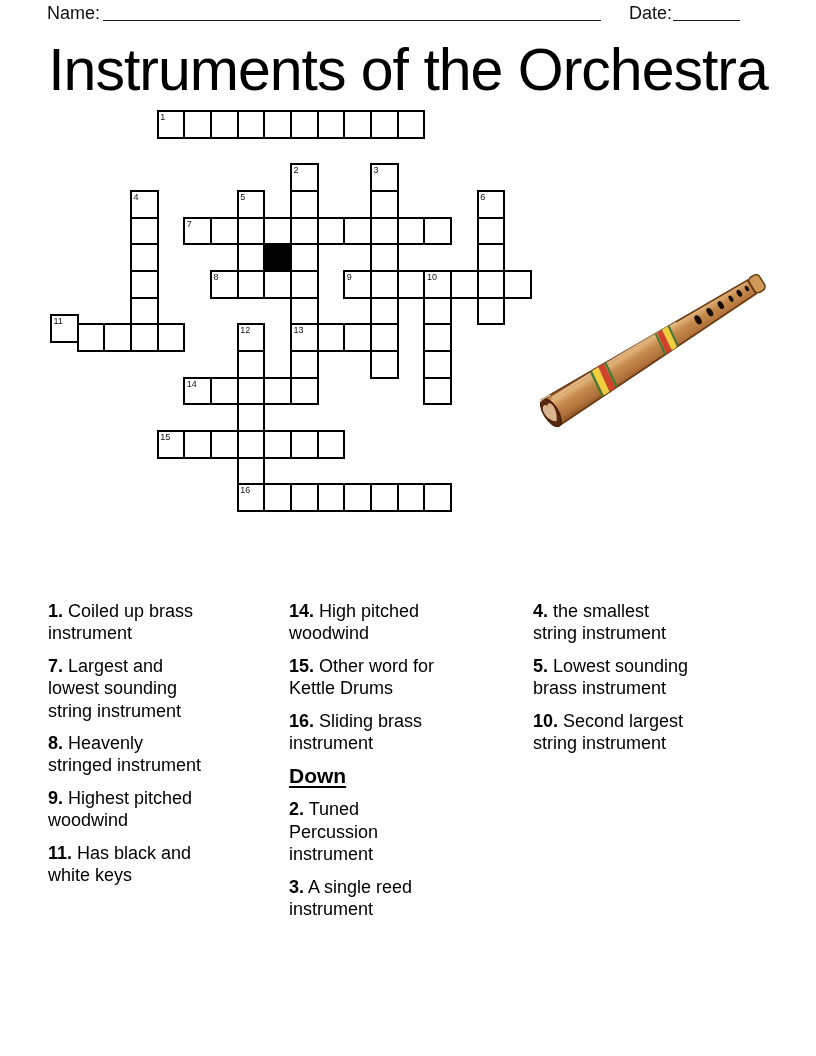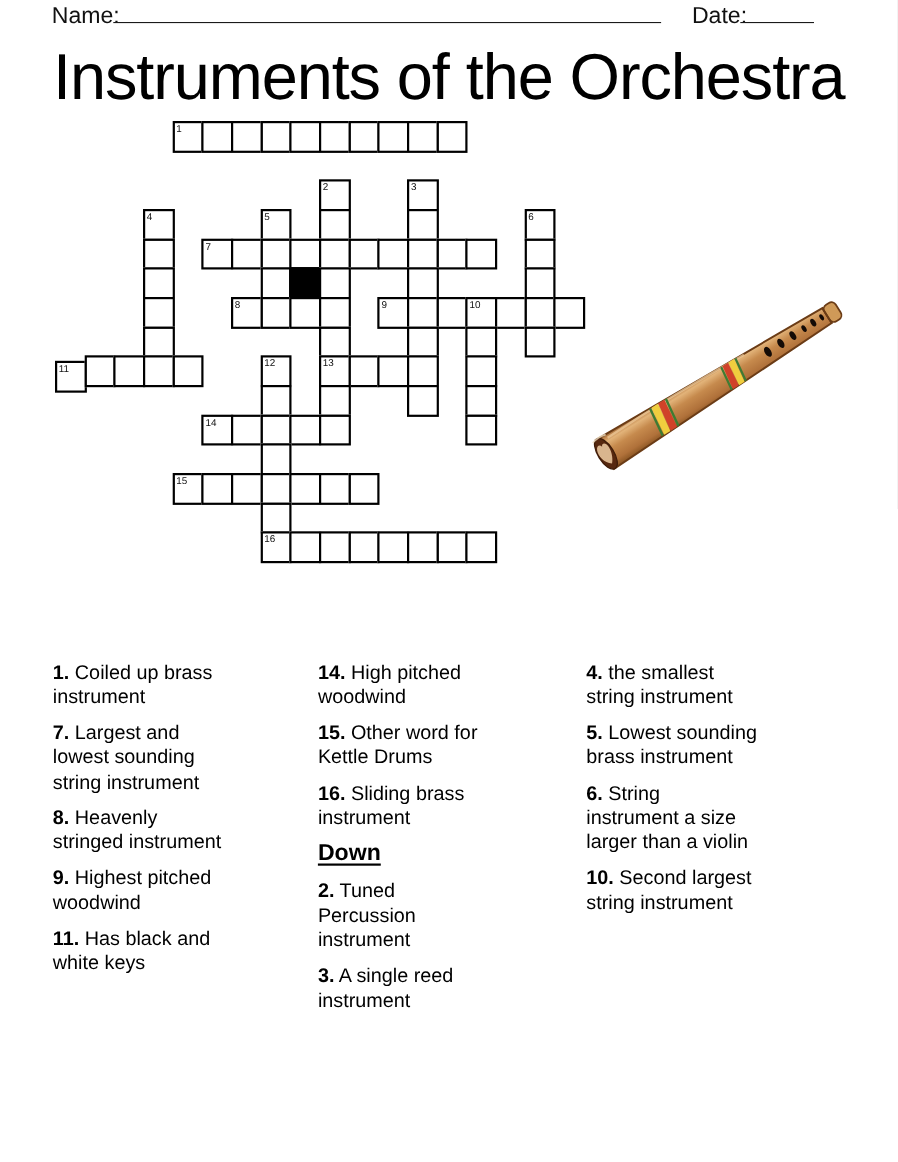--- a/index.html
+++ b/index.html
@@ -4,21 +4,21 @@
 <style>
   * { margin:0; padding:0; box-sizing:border-box; }
   html,body { background:#e8e8e8; }
   .page {
     position:relative; width:816px; height:1056px;
     background:#ffffff; overflow:hidden;
     font-family:"Liberation Sans", sans-serif; color:#000;
     margin:0 auto;
   }
   
-  .hdr-label { position:absolute; top:3px; font-size:21px; color:#111; }
+  .hdr-label { position:absolute; top:3px; font-size:18px; color:#111; }
   #name-label { left:47px; }
   #date-label { left:629px;text-align:center; }
   .fill-line { position:absolute; top:2px; height:19px; border-bottom:1.6px solid #1a1a1a; }
   #name-line { left:103px; width:498px; }
   #date-line { left:673px; width:67px; }
   
   .title {
     position:absolute; top:40px; left:0; width:100%;
     text-align:center; font-size:59px; font-weight:400;
     letter-spacing:-1px; color:#000; line-height:1.05;
@@ -130,21 +130,21 @@
         <span class="num">10</span>
       </div>
       <div class="cell" style="left: 450.05px; top: 270.02px;"></div>
       <div class="cell" style="left: 476.72px; top: 270.02px;"></div>
       <div class="cell" style="left: 503.39px; top: 270.02px;"></div>
       <div class="cell" style="left: 130.01px; top: 296.69px;"></div>
       <div class="cell" style="left: 290.03px; top: 296.69px;"></div>
       <div class="cell" style="left: 370.04px; top: 296.69px;"></div>
       <div class="cell" style="left: 423.38px; top: 296.69px;"></div>
       <div class="cell" style="left: 476.72px; top: 296.69px;"></div>
-      <div class="cell" style="left: 50px; top: 328px;">
+      <div class="cell" style="left: 50px; top: 314px;">
         <span class="num">11</span>
       </div>
       <div class="cell" style="left: 76.67px; top: 323.36px;"></div>
       <div class="cell" style="left: 103.34px; top: 323.36px;"></div>
       <div class="cell" style="left: 130.01px; top: 323.36px;"></div>
       <div class="cell" style="left: 156.68px; top: 323.36px;"></div>
       <div class="cell" style="left: 236.69px; top: 323.36px;">
         <span class="num">12</span>
       </div>
       <div class="cell" style="left: 290.03px; top: 323.36px;">
@@ -266,20 +266,17 @@
 Percussion
 instrument</div>
       <div class="clue"><span class="clue-num">3.</span> A single reed
 instrument</div>
     </div>
   <div class="clue-col" id="clue-col-2">
       <div class="clue"><span class="clue-num">4.</span> the smallest
 string instrument</div>
       <div class="clue"><span class="clue-num">5.</span> Lowest sounding
 brass instrument</div>
-      <div class="clue"><span class="clue-num">6.</span> String
-instrument a size
-larger than a violin</div>
       <div class="clue"><span class="clue-num">10.</span> Second largest
 string instrument</div>
     </div>
 
 </div>
 
 </body></html>

